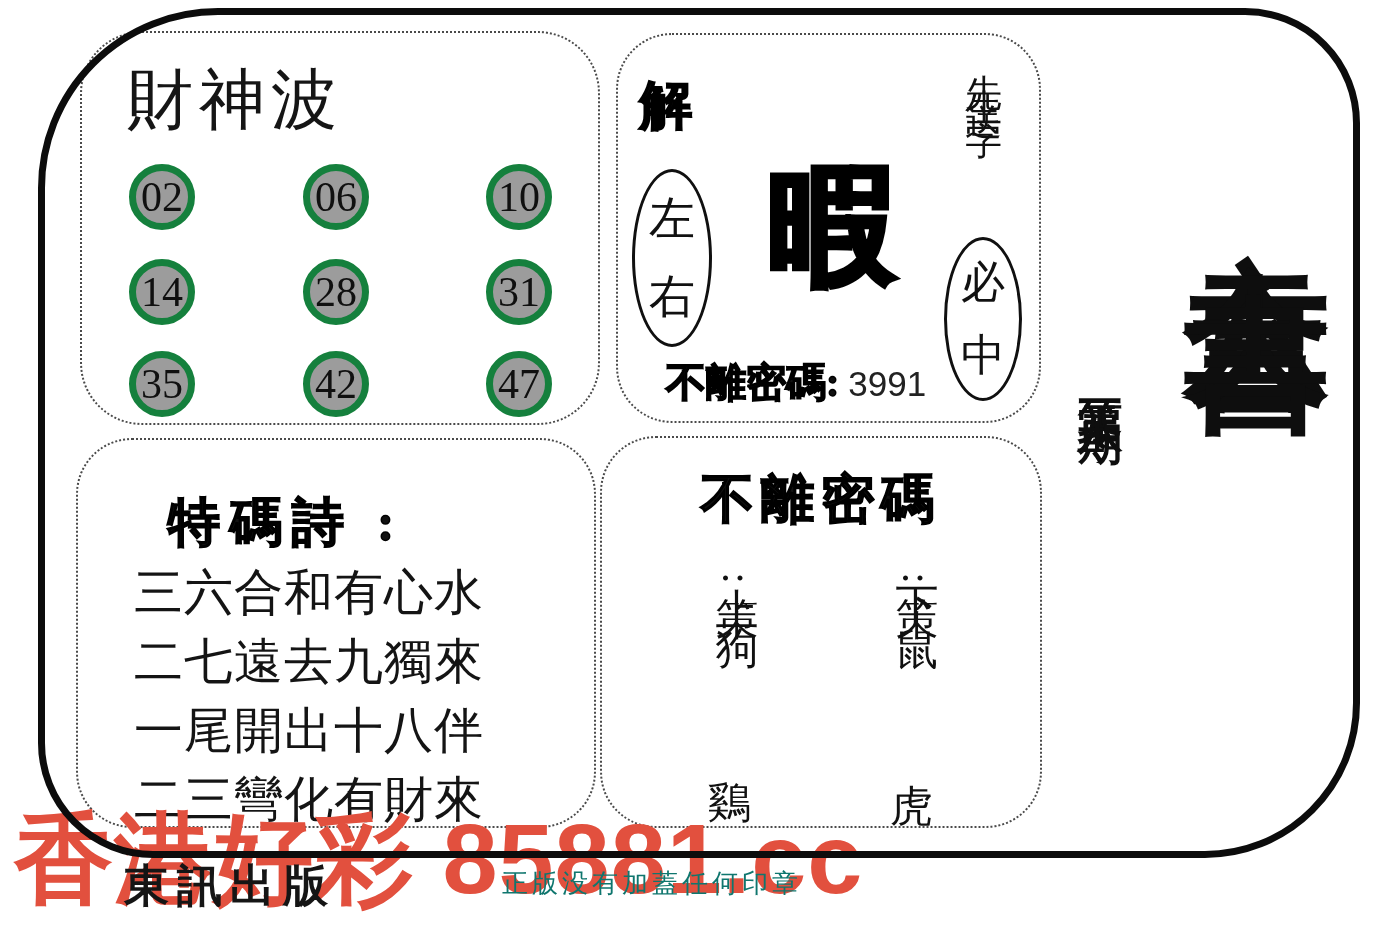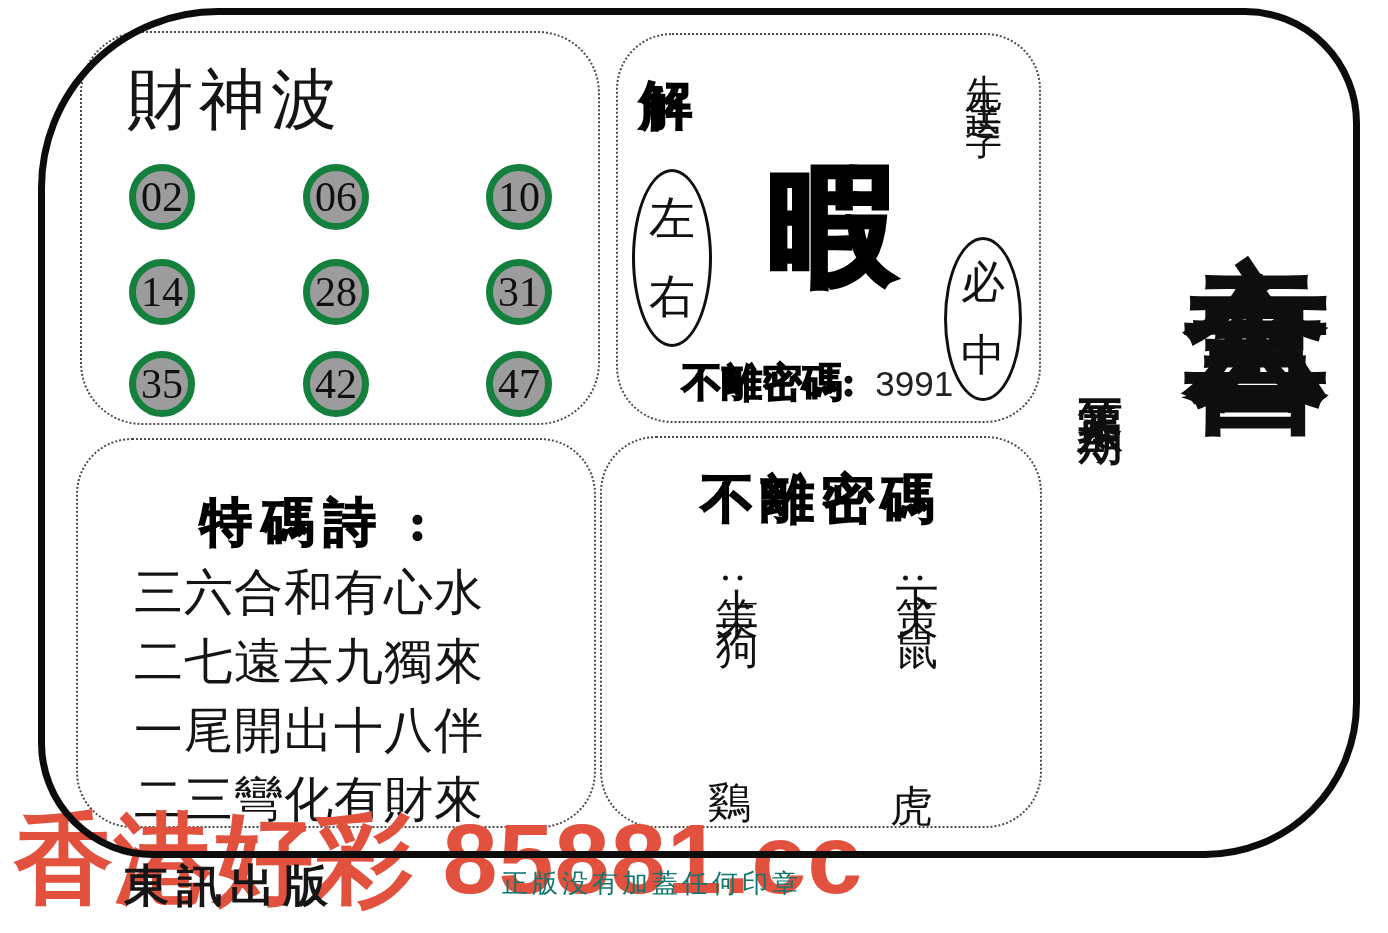--- a/index.html
+++ b/index.html
@@ -52,29 +52,29 @@
     position:absolute; left:150px; top:128px; font-size:128px; line-height:1;
     font-family:"Liberation Sans","DejaVu Sans",sans-serif; font-weight:900;
     -webkit-text-stroke:5px #000;
   }
   .vtext { writing-mode:vertical-rl; text-orientation:mixed; }
   .gift-text {
     position:absolute; left:340px; top:10px; height:225px;
     font-size:37px; letter-spacing:15px;
   }
   .code-line {
-    position:absolute; left:64px; top:320px; display:flex; align-items:baseline; gap:20px;
+    position:absolute; left:48px; top:320px; display:flex; align-items:baseline; gap:9px;
     white-space:nowrap;
   }
   .code-label { font-size:40px; font-weight:900; -webkit-text-stroke:1.5px #000; }
   .code-value { font-size:35px; font-family:"Liberation Sans","DejaVu Sans",sans-serif; color:#222; }
 
   .poem-title {
     position:absolute; left:90px; top:48px; font-size:52px; font-weight:900;
-    -webkit-text-stroke:1.5px #000; letter-spacing:10px;margin-left:32px;
+    -webkit-text-stroke:1.5px #000; letter-spacing:10px;
   }
   .poem-lines {
     position:absolute; left:56px; top:118px; font-size:49px; line-height:69px;
     letter-spacing:1px; color:#141414; white-space:nowrap;
   }
 
   .zodiac-title {
     position:absolute; left:0; right:0; top:26px; text-align:center;
     font-size:53px; font-weight:900; -webkit-text-stroke:1.5px #000; letter-spacing:7px;
   }

